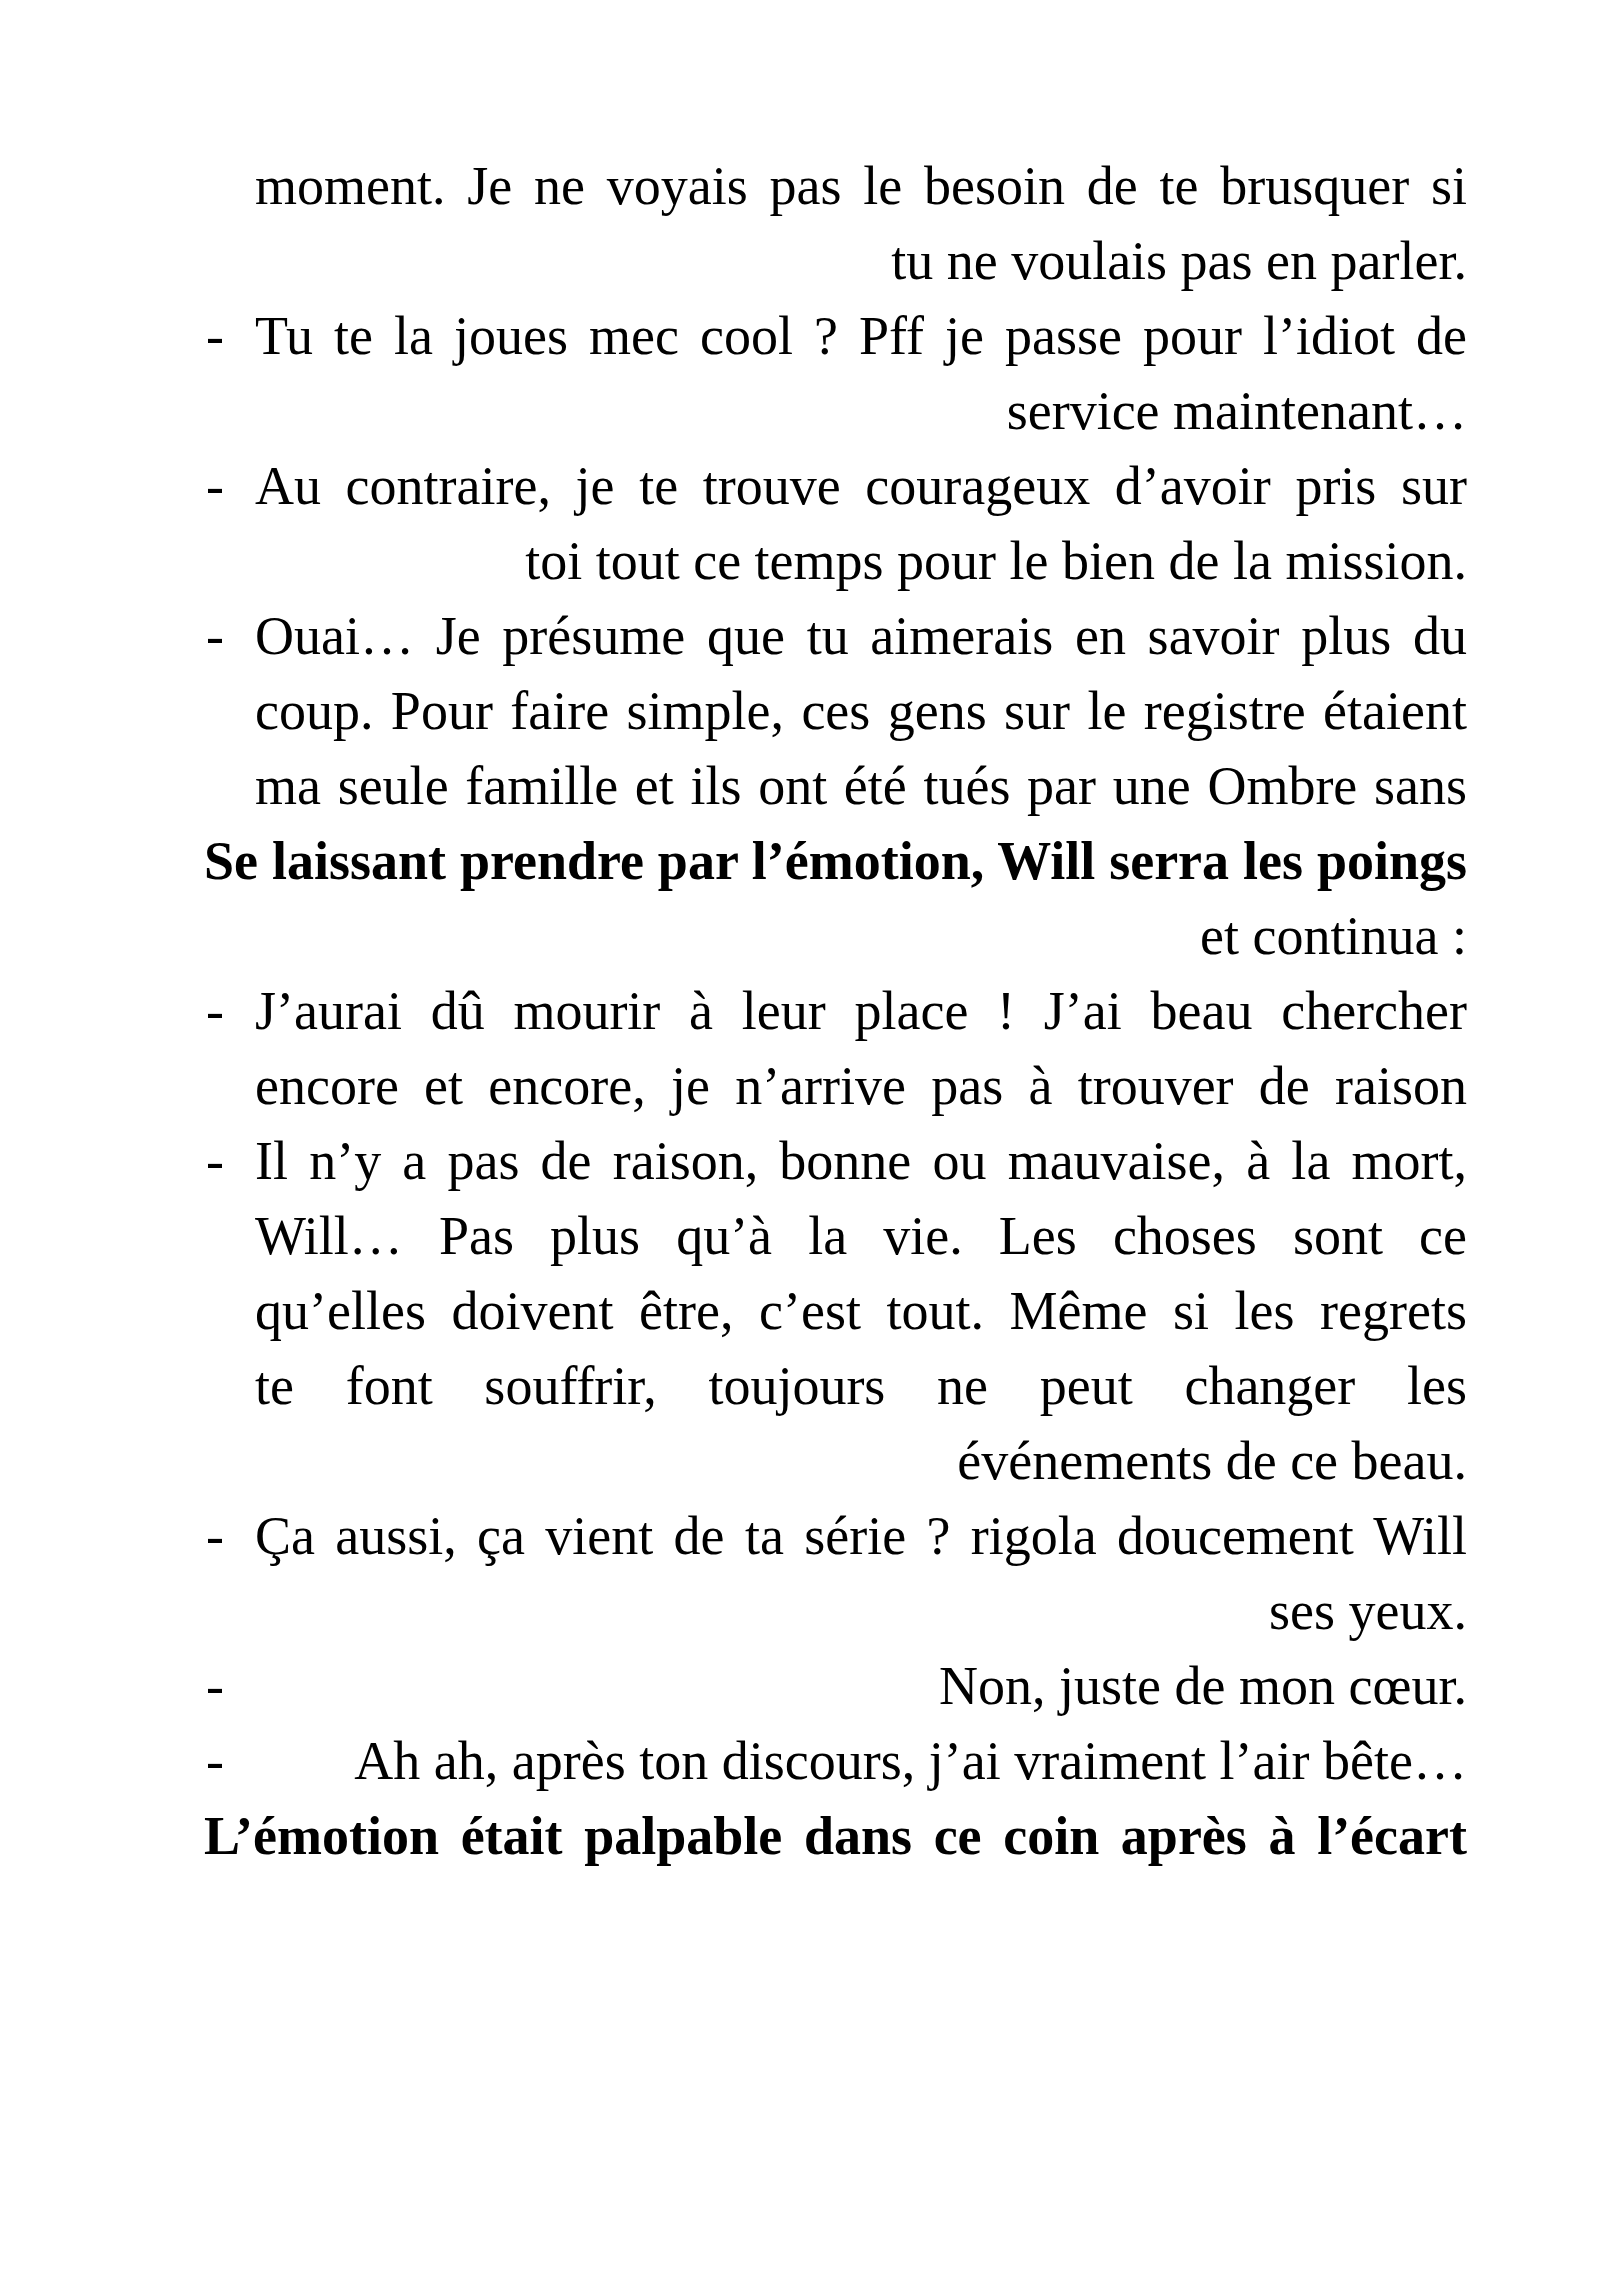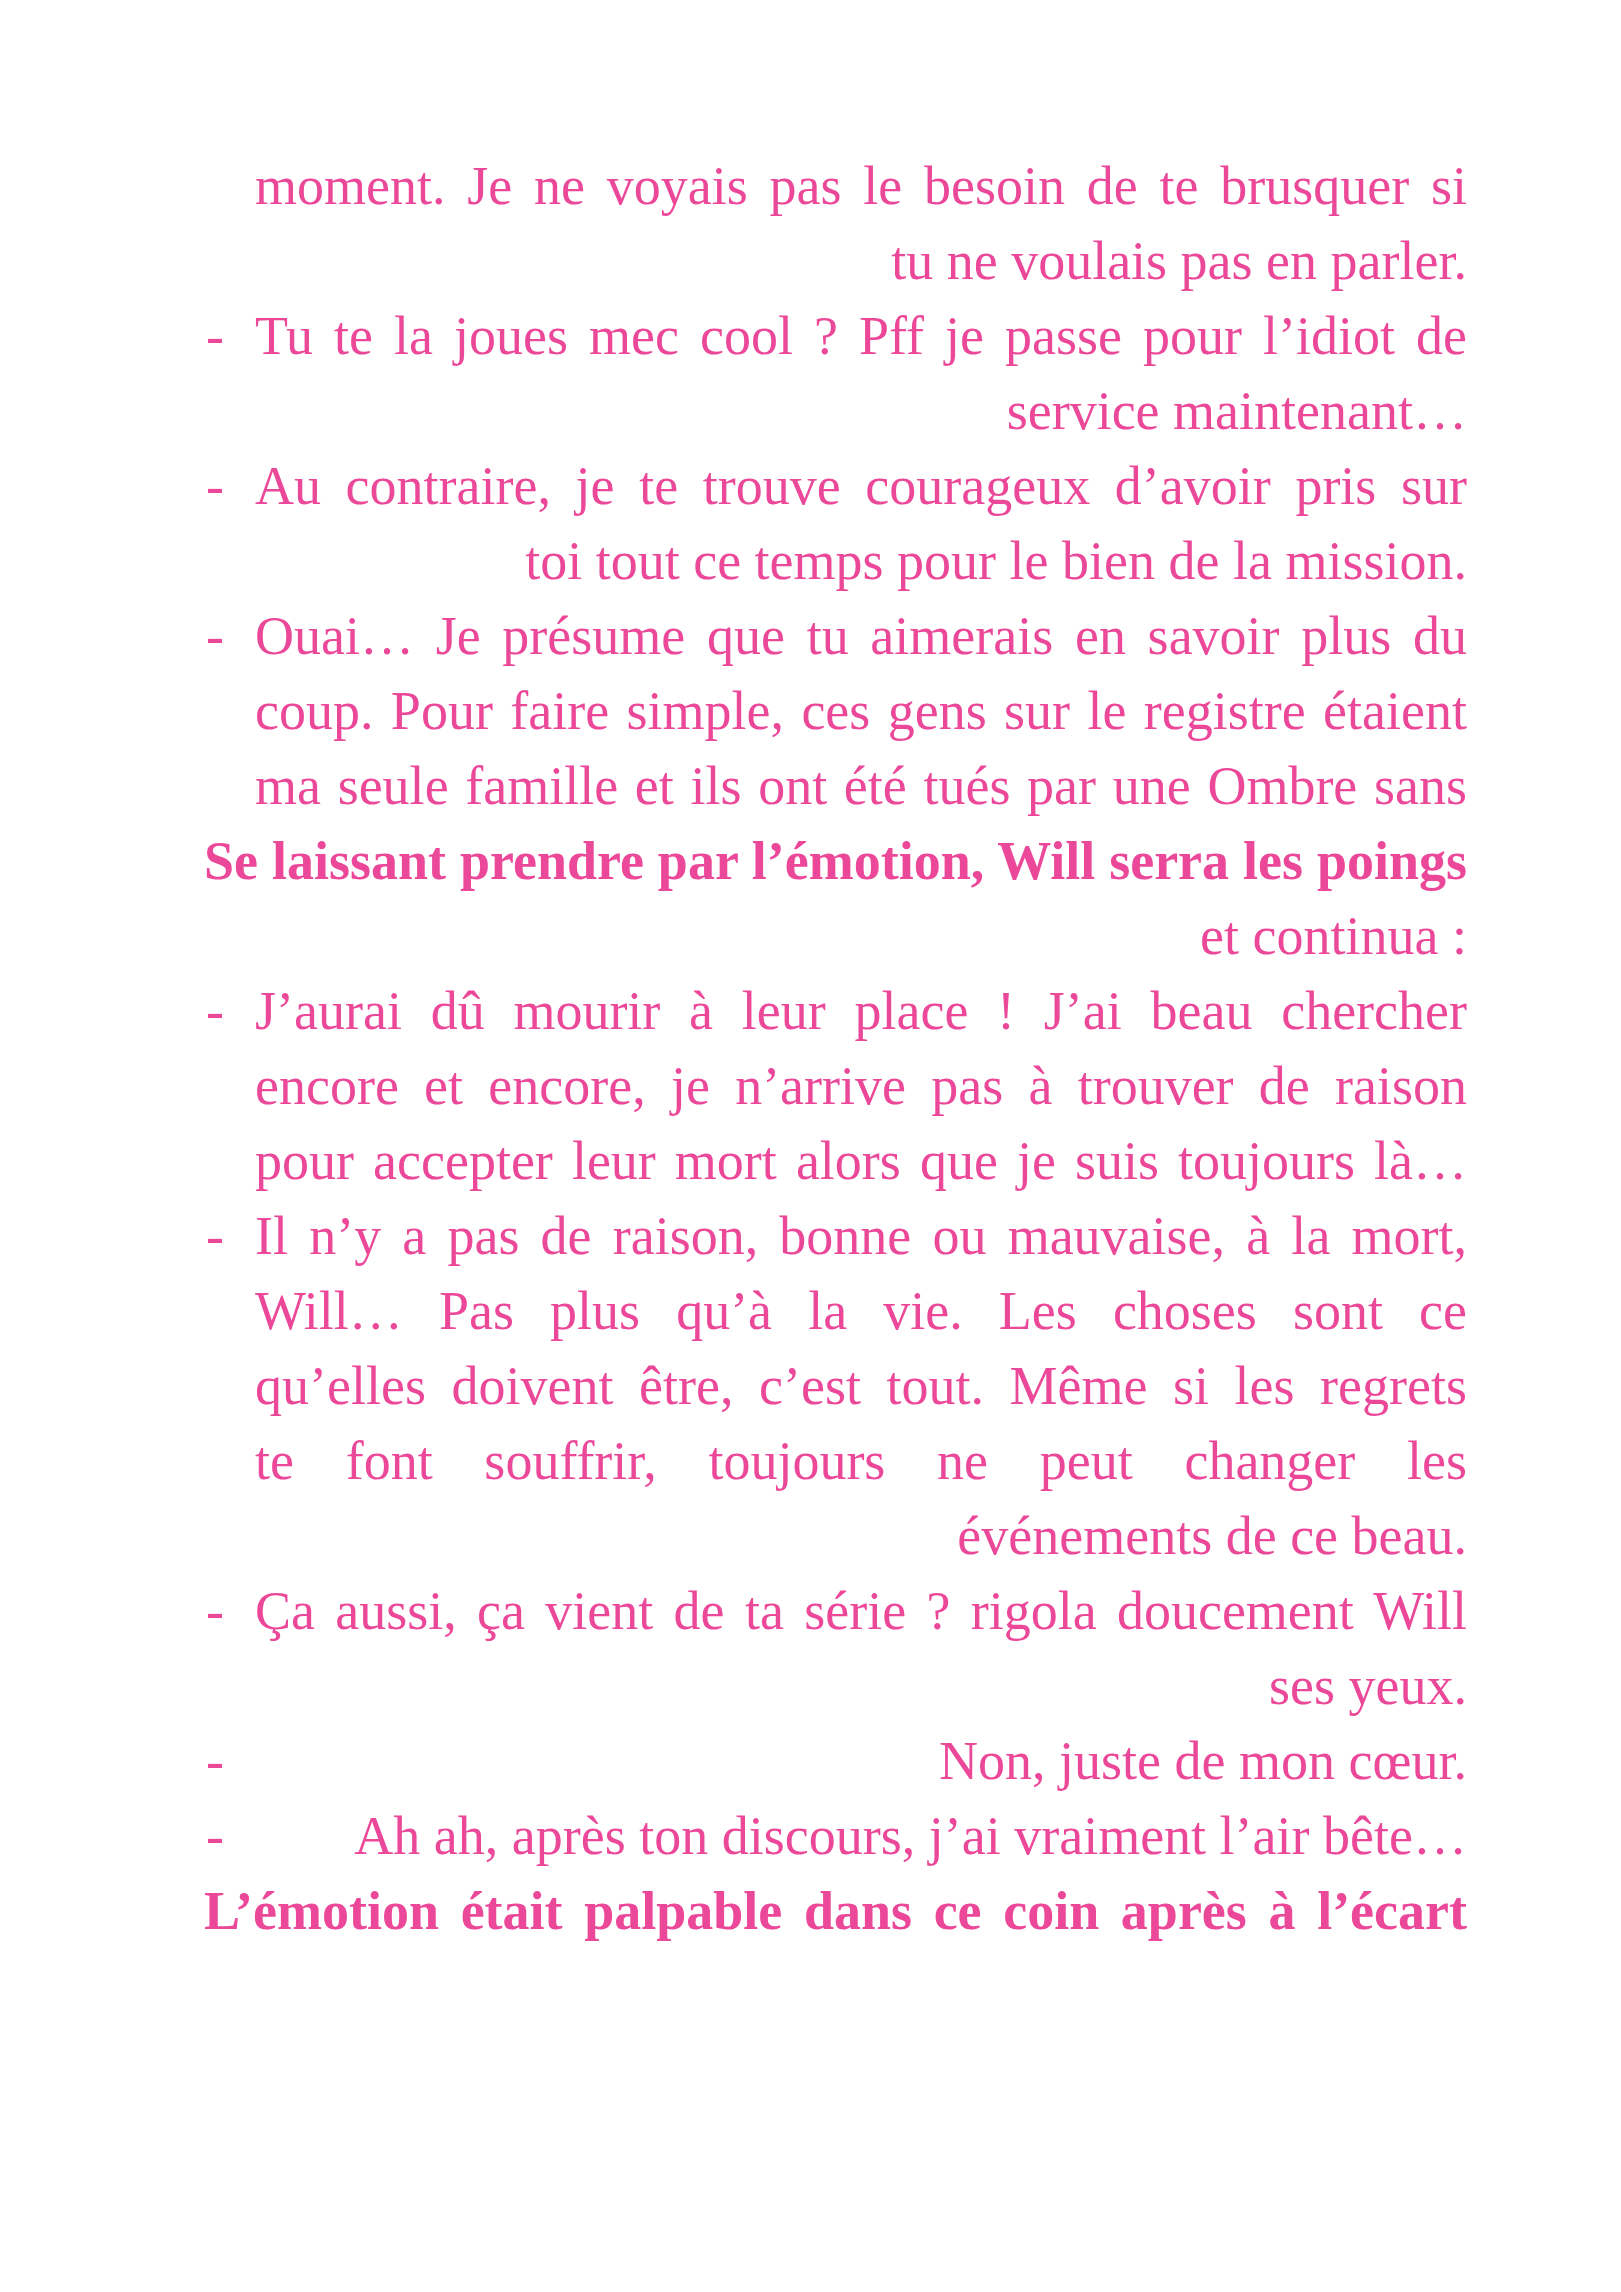--- a/index.html
+++ b/index.html
@@ -45,21 +45,21 @@
     position: absolute;
     left: 51px;
     top: 0;
     text-indent: 0;
   }
 </style>
 </head>
 <body>
 
 <div class="page">
-  <div class="text-block" style="color: #ec4899;">
+  <div class="text-block" style="color: #000000;">
       <div class="para">
         <div class="line just hang">moment. Je ne voyais pas le besoin de te brusquer si</div>
         <div class="line hang">tu ne voulais pas en parler.</div>
       </div>
       <div class="para">
         <div class="line just hang"><span class="dash">-</span>Tu te la joues mec cool ? Pff je passe pour l’idiot de</div>
         <div class="line hang">service maintenant…</div>
       </div>
       <div class="para">
         <div class="line just hang"><span class="dash">-</span>Au contraire, je te trouve courageux d’avoir pris sur</div>
@@ -70,21 +70,20 @@
         <div class="line just hang">coup. Pour faire simple, ces gens sur le registre étaient</div>
         <div class="line just hang">ma seule famille et ils ont été tués par une Ombre sans</div>
       </div>
       <div class="para">
         <div class="line just indent">Se laissant prendre par l’émotion, Will serra les poings</div>
         <div class="line">et continua :</div>
       </div>
       <div class="para">
         <div class="line just hang"><span class="dash">-</span>J’aurai dû mourir à leur place ! J’ai beau chercher</div>
         <div class="line just hang">encore et encore, je n’arrive pas à trouver de raison</div>
-        <div class="line just hang">pour accepter leur mort alors que je suis toujours là…</div>
       </div>
       <div class="para">
         <div class="line just hang"><span class="dash">-</span>Il n’y a pas de raison, bonne ou mauvaise, à la mort,</div>
         <div class="line just hang">Will… Pas plus qu’à la vie. Les choses sont ce</div>
         <div class="line just hang">qu’elles doivent être, c’est tout. Même si les regrets</div>
         <div class="line just hang">te font souffrir, toujours ne peut changer les</div>
         <div class="line hang">événements de ce beau.</div>
       </div>
       <div class="para">
         <div class="line just hang"><span class="dash">-</span>Ça aussi, ça vient de ta série ? rigola doucement Will</div>

